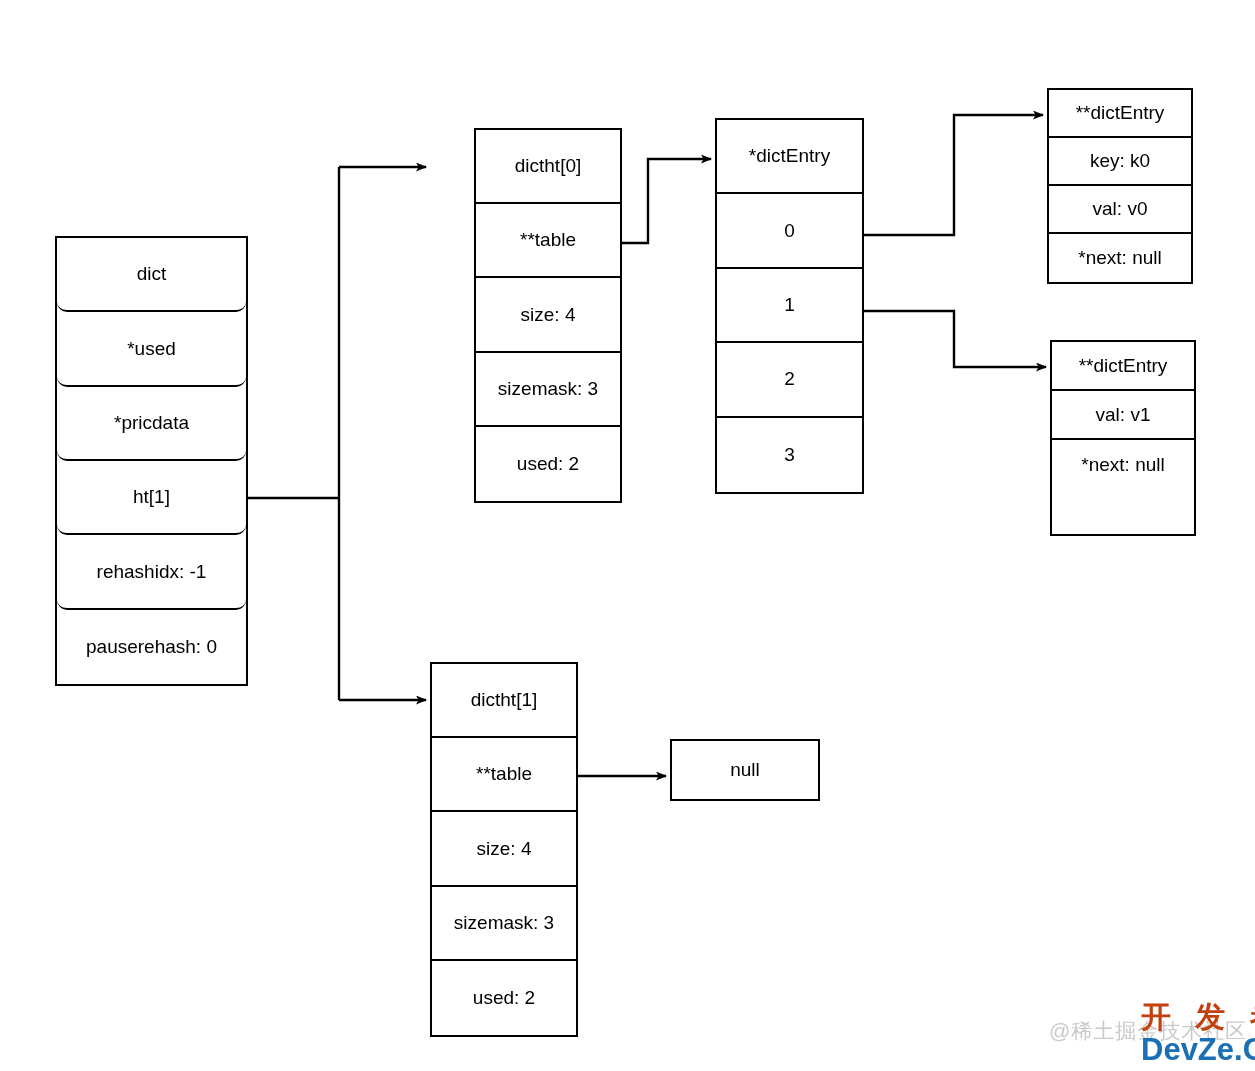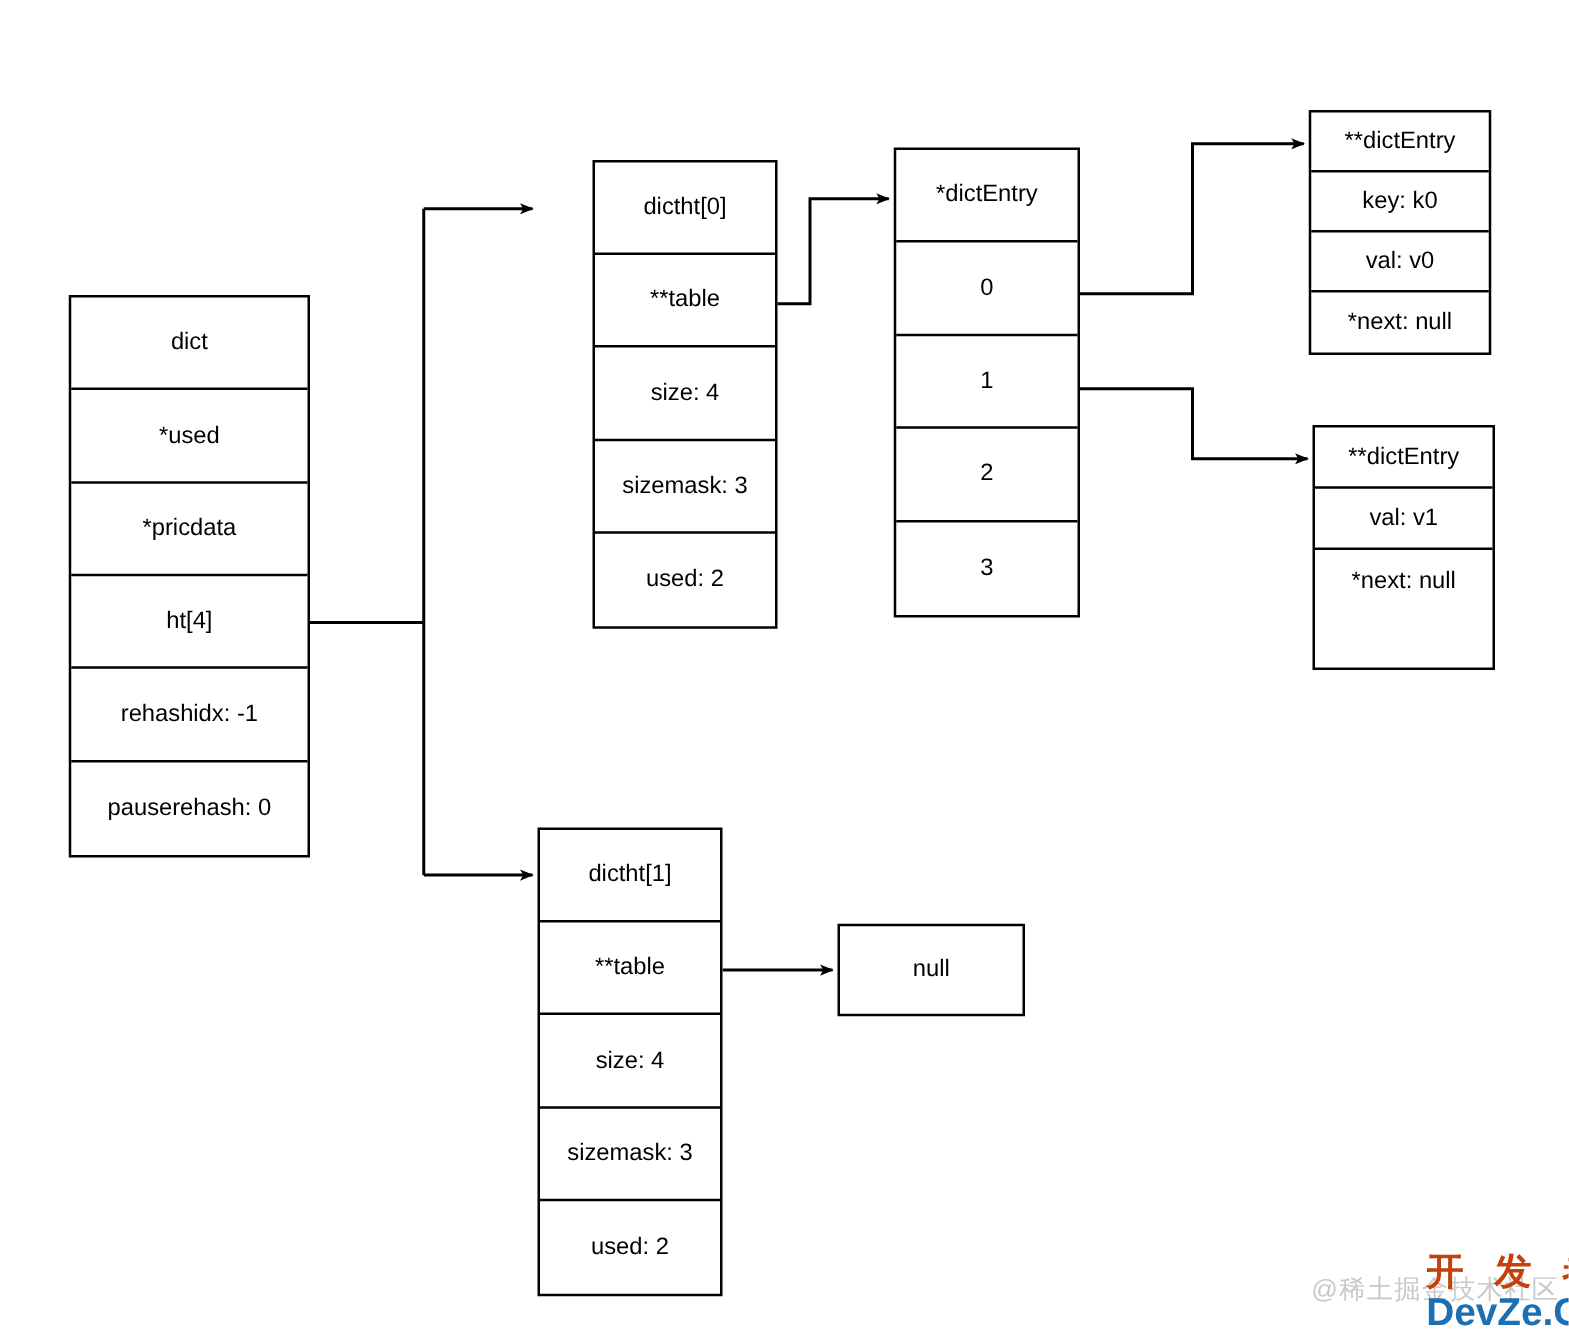--- a/index.html
+++ b/index.html
@@ -63,25 +63,25 @@
 
   #bucket-box      { left: 715px;  top: 118px; width: 149px; height: 376px; }
   #bucket-box .struct-row { height: 75px; }
 
   #entry0-box      { left: 1047px; top: 88px;  width: 146px; height: 196px; }
   #entry0-box .struct-row { height: 49px; }
 
   #entry1-box      { left: 1050px; top: 340px; width: 146px; height: 196px; }
   #entry1-box .struct-row { height: 49px; }
 
-  #null-box        { left: 670px;  top: 739px; width: 150px; height: 74px; }
+  #null-box        { left: 670px;  top: 739px; width: 150px; height: 62px; }
   #null-box .struct-row { height: 74px; }
 
   
-  #dict-box .struct-row.tall { height: 75px; }
+  #dict-box .struct-row.tall { height: 75px; border-radius: 10px; }
 
   
   #watermark {
     position: absolute;
     left: 1049px;
     top: 995px;
     width: 250px;
     height: 76px;
     pointer-events: none;
   }
@@ -147,21 +147,21 @@
 
     <g>
       <path d="M578,776 L666,776" stroke="#000000" stroke-width="2.4" fill="none" marker-end="url(#arrowhead)"></path>
     </g>
   </svg>
 
   <div class="struct-box" id="dict-box">
     <div class="struct-row tall">dict</div>
     <div class="struct-row tall">*used</div>
     <div class="struct-row tall">*pricdata</div>
-    <div class="struct-row tall">ht[4]</div>
+    <div class="struct-row tall">ht[1]</div>
     <div class="struct-row tall">rehashidx:  -1</div>
     <div class="struct-row tall">pauserehash:  0</div>
   </div>
 
   <div class="struct-box" id="dictht0-box">
     <div class="struct-row">dictht[0]</div>
     <div class="struct-row">**table</div>
     <div class="struct-row">size:  4</div>
     <div class="struct-row">sizemask:  3</div>
     <div class="struct-row">used:  2</div>

